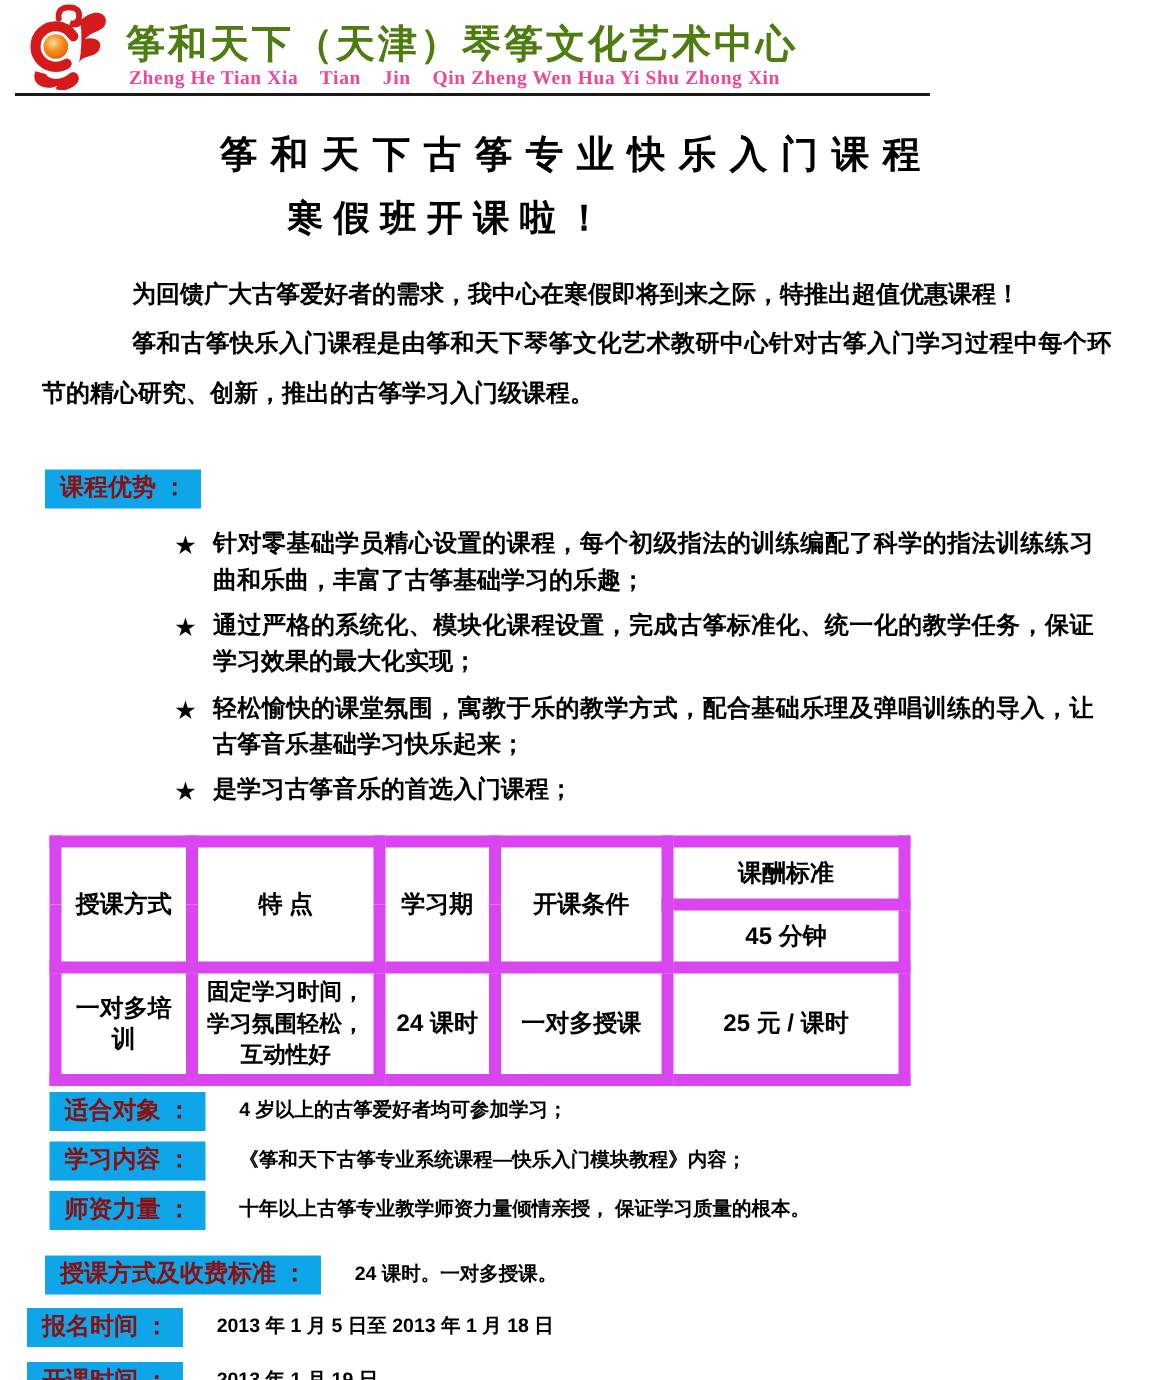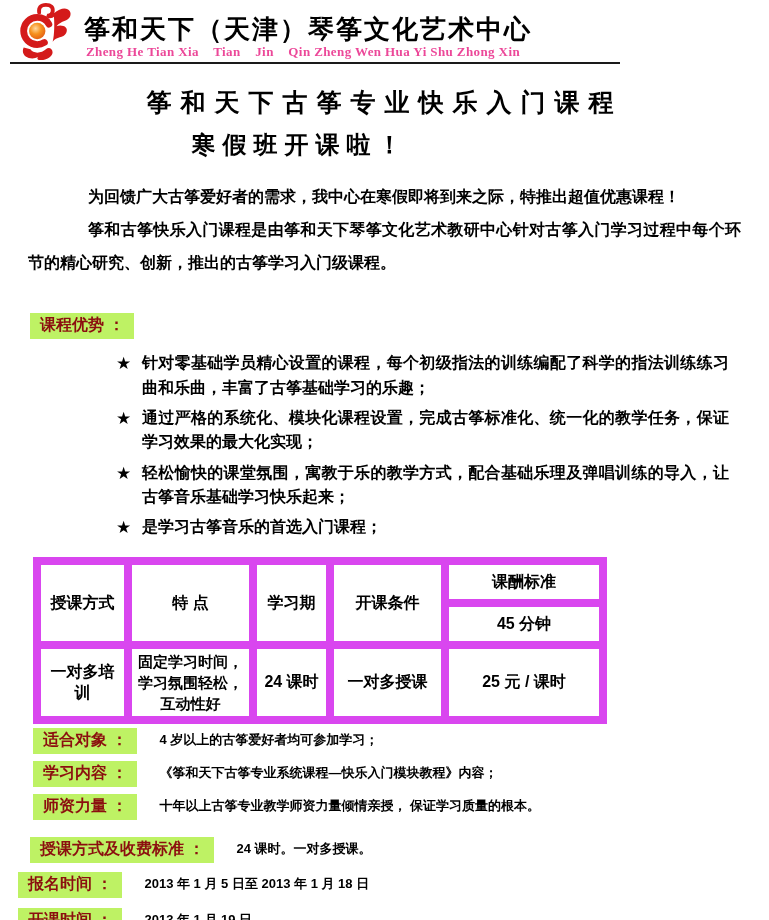--- a/index.html
+++ b/index.html
@@ -10,21 +10,21 @@
     background:#fff;
     overflow:hidden;
     font-family:"Liberation Sans","DejaVu Sans",sans-serif;
     color:#000;
   }
   
   .header{position:relative;height:64px;}
   .logo{position:absolute;left:12px;top:2px;width:62px;height:58px;}
   .org-name{
     position:absolute;left:84px;top:12px;
-    font-size:26px;font-weight:bold;letter-spacing:2px;color:#000000;
+    font-size:26px;font-weight:bold;letter-spacing:2px;color:#4d7c0f;
     white-space:pre;
   }
   .pinyin{
     position:absolute;left:86px;top:44px;
     font-family:"Liberation Serif","DejaVu Serif",serif;
     font-size:13px;font-weight:bold;color:#ec4899;
     white-space:pre;letter-spacing:0.4px;
   }
   .header-rule{
     position:absolute;left:10px;top:62px;width:610px;height:0;
@@ -46,21 +46,21 @@
   .intro{margin:20px 28px 0 28px;}
   .intro p{
     margin:0;
     font-size:16px;font-weight:bold;line-height:2.05;
     text-indent:60px;
     text-align:justify;
   }
   
   .tag{
     display:inline-block;
-    background:#bef264;
+    background:#0ea5e9;
     color:#8b0f0f;
     font-size:16px;font-weight:bold;
     padding:2px 10px 3px 10px;
     white-space:pre;
   }
   .adv-tag-wrap{margin:34px 0 0 30px;}
   
   .adv-list{margin:12px 40px 0 116px;}
   .adv-item{
     display:flex;

